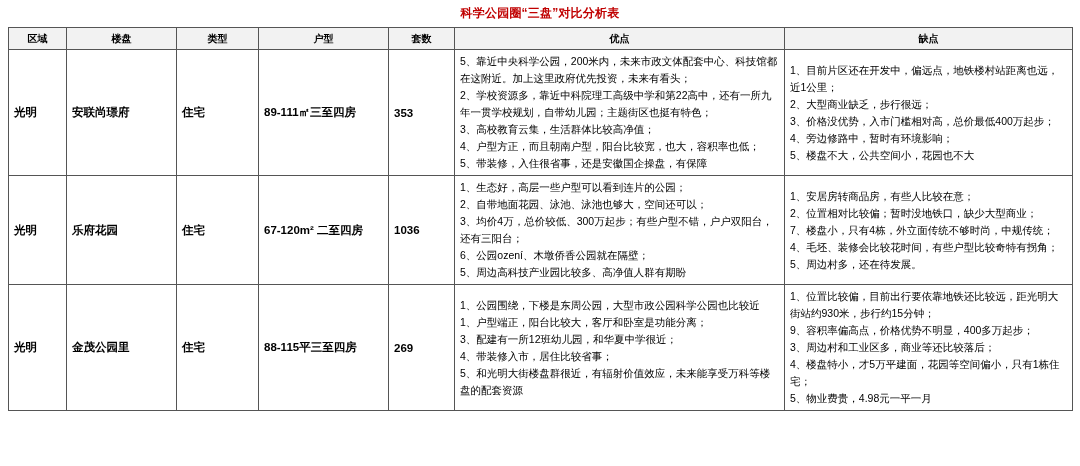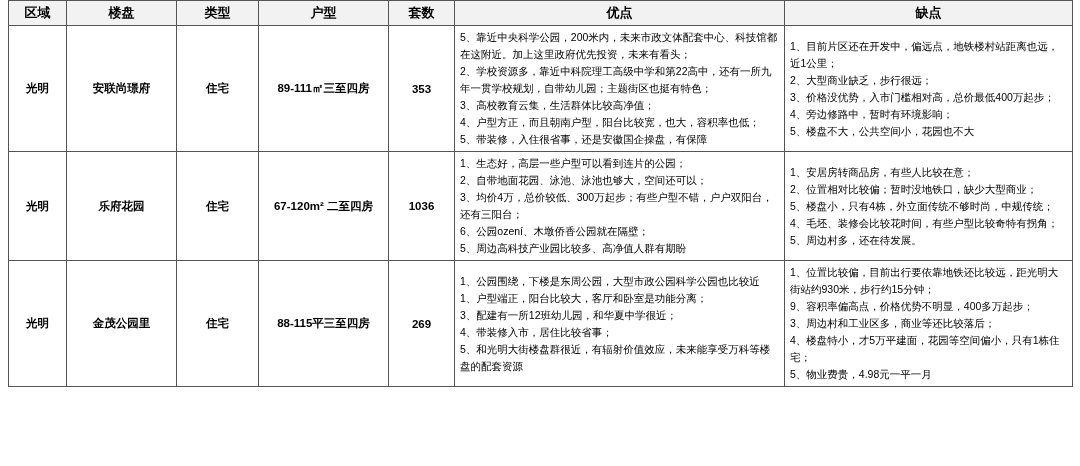--- a/index.html
+++ b/index.html
@@ -36,28 +36,28 @@
     border: 1px solid #555;
   }
   table.cmp th, table.cmp td {
     border: 1px solid #555;
     vertical-align: middle;
     padding: 3px 5px;
     box-sizing: border-box;
   }
   thead th {
     background: #f2f2f2;
-    font-size: 13px;
+    font-size: 10px;
     font-weight: bold;
     text-align: center;
     height: 22px;
     padding: 2px 3px;
   }
   td.c-region, td.c-name, td.c-type, td.c-layout, td.c-units {
-    text-align: center;
+    text-align: left;
     font-size: 11.5px;
     font-weight: bold;
   }
   td.c-pros, td.c-cons {
     text-align: left;
     font-size: 10.5px;
     line-height: 1.62;
     vertical-align: middle;
   }
   td.c-pros .line, td.c-cons .line {
@@ -69,20 +69,21 @@
   .col-layout { width: 130px; }
   .col-units  { width: 66px; }
   .col-pros   { width: 330px; }
   .col-cons   { width: 288px; }
 </style>
 </head>
 <body>
 
 <div class="page">
 
+  <div class="doc-title">科学公园圈“三盘”对比分析表</div>
 
   <table class="cmp">
     <colgroup>
       <col class="col-region">
       <col class="col-name">
       <col class="col-type">
       <col class="col-layout">
       <col class="col-units">
       <col class="col-pros">
       <col class="col-cons">
@@ -129,21 +130,21 @@
         <td class="c-pros">
           <div class="line">1、生态好，高层一些户型可以看到连片的公园；</div>
           <div class="line">2、自带地面花园、泳池、泳池也够大，空间还可以；</div>
           <div class="line">3、均价4万，总价较低、300万起步；有些户型不错，户户双阳台，还有三阳台；</div>
           <div class="line">6、公园ození、木墩侨香公园就在隔壁；</div>
           <div class="line">5、周边高科技产业园比较多、高净值人群有期盼</div>
         </td>
         <td class="c-cons">
           <div class="line">1、安居房转商品房，有些人比较在意；</div>
           <div class="line">2、位置相对比较偏；暂时没地铁口，缺少大型商业；</div>
-          <div class="line">5、楼盘小，只有4栋，外立面传统不够时尚，中规传统；</div>
+          <div class="line">7、楼盘小，只有4栋，外立面传统不够时尚，中规传统；</div>
           <div class="line">4、毛坯、装修会比较花时间，有些户型比较奇特有拐角；</div>
           <div class="line">5、周边村多，还在待发展。</div>
         </td>
       </tr>
       <tr>
         <td class="c-region">光明</td>
         <td class="c-name">金茂公园里</td>
         <td class="c-type">住宅</td>
         <td class="c-layout">88-115平三至四房</td>
         <td class="c-units">269</td>

